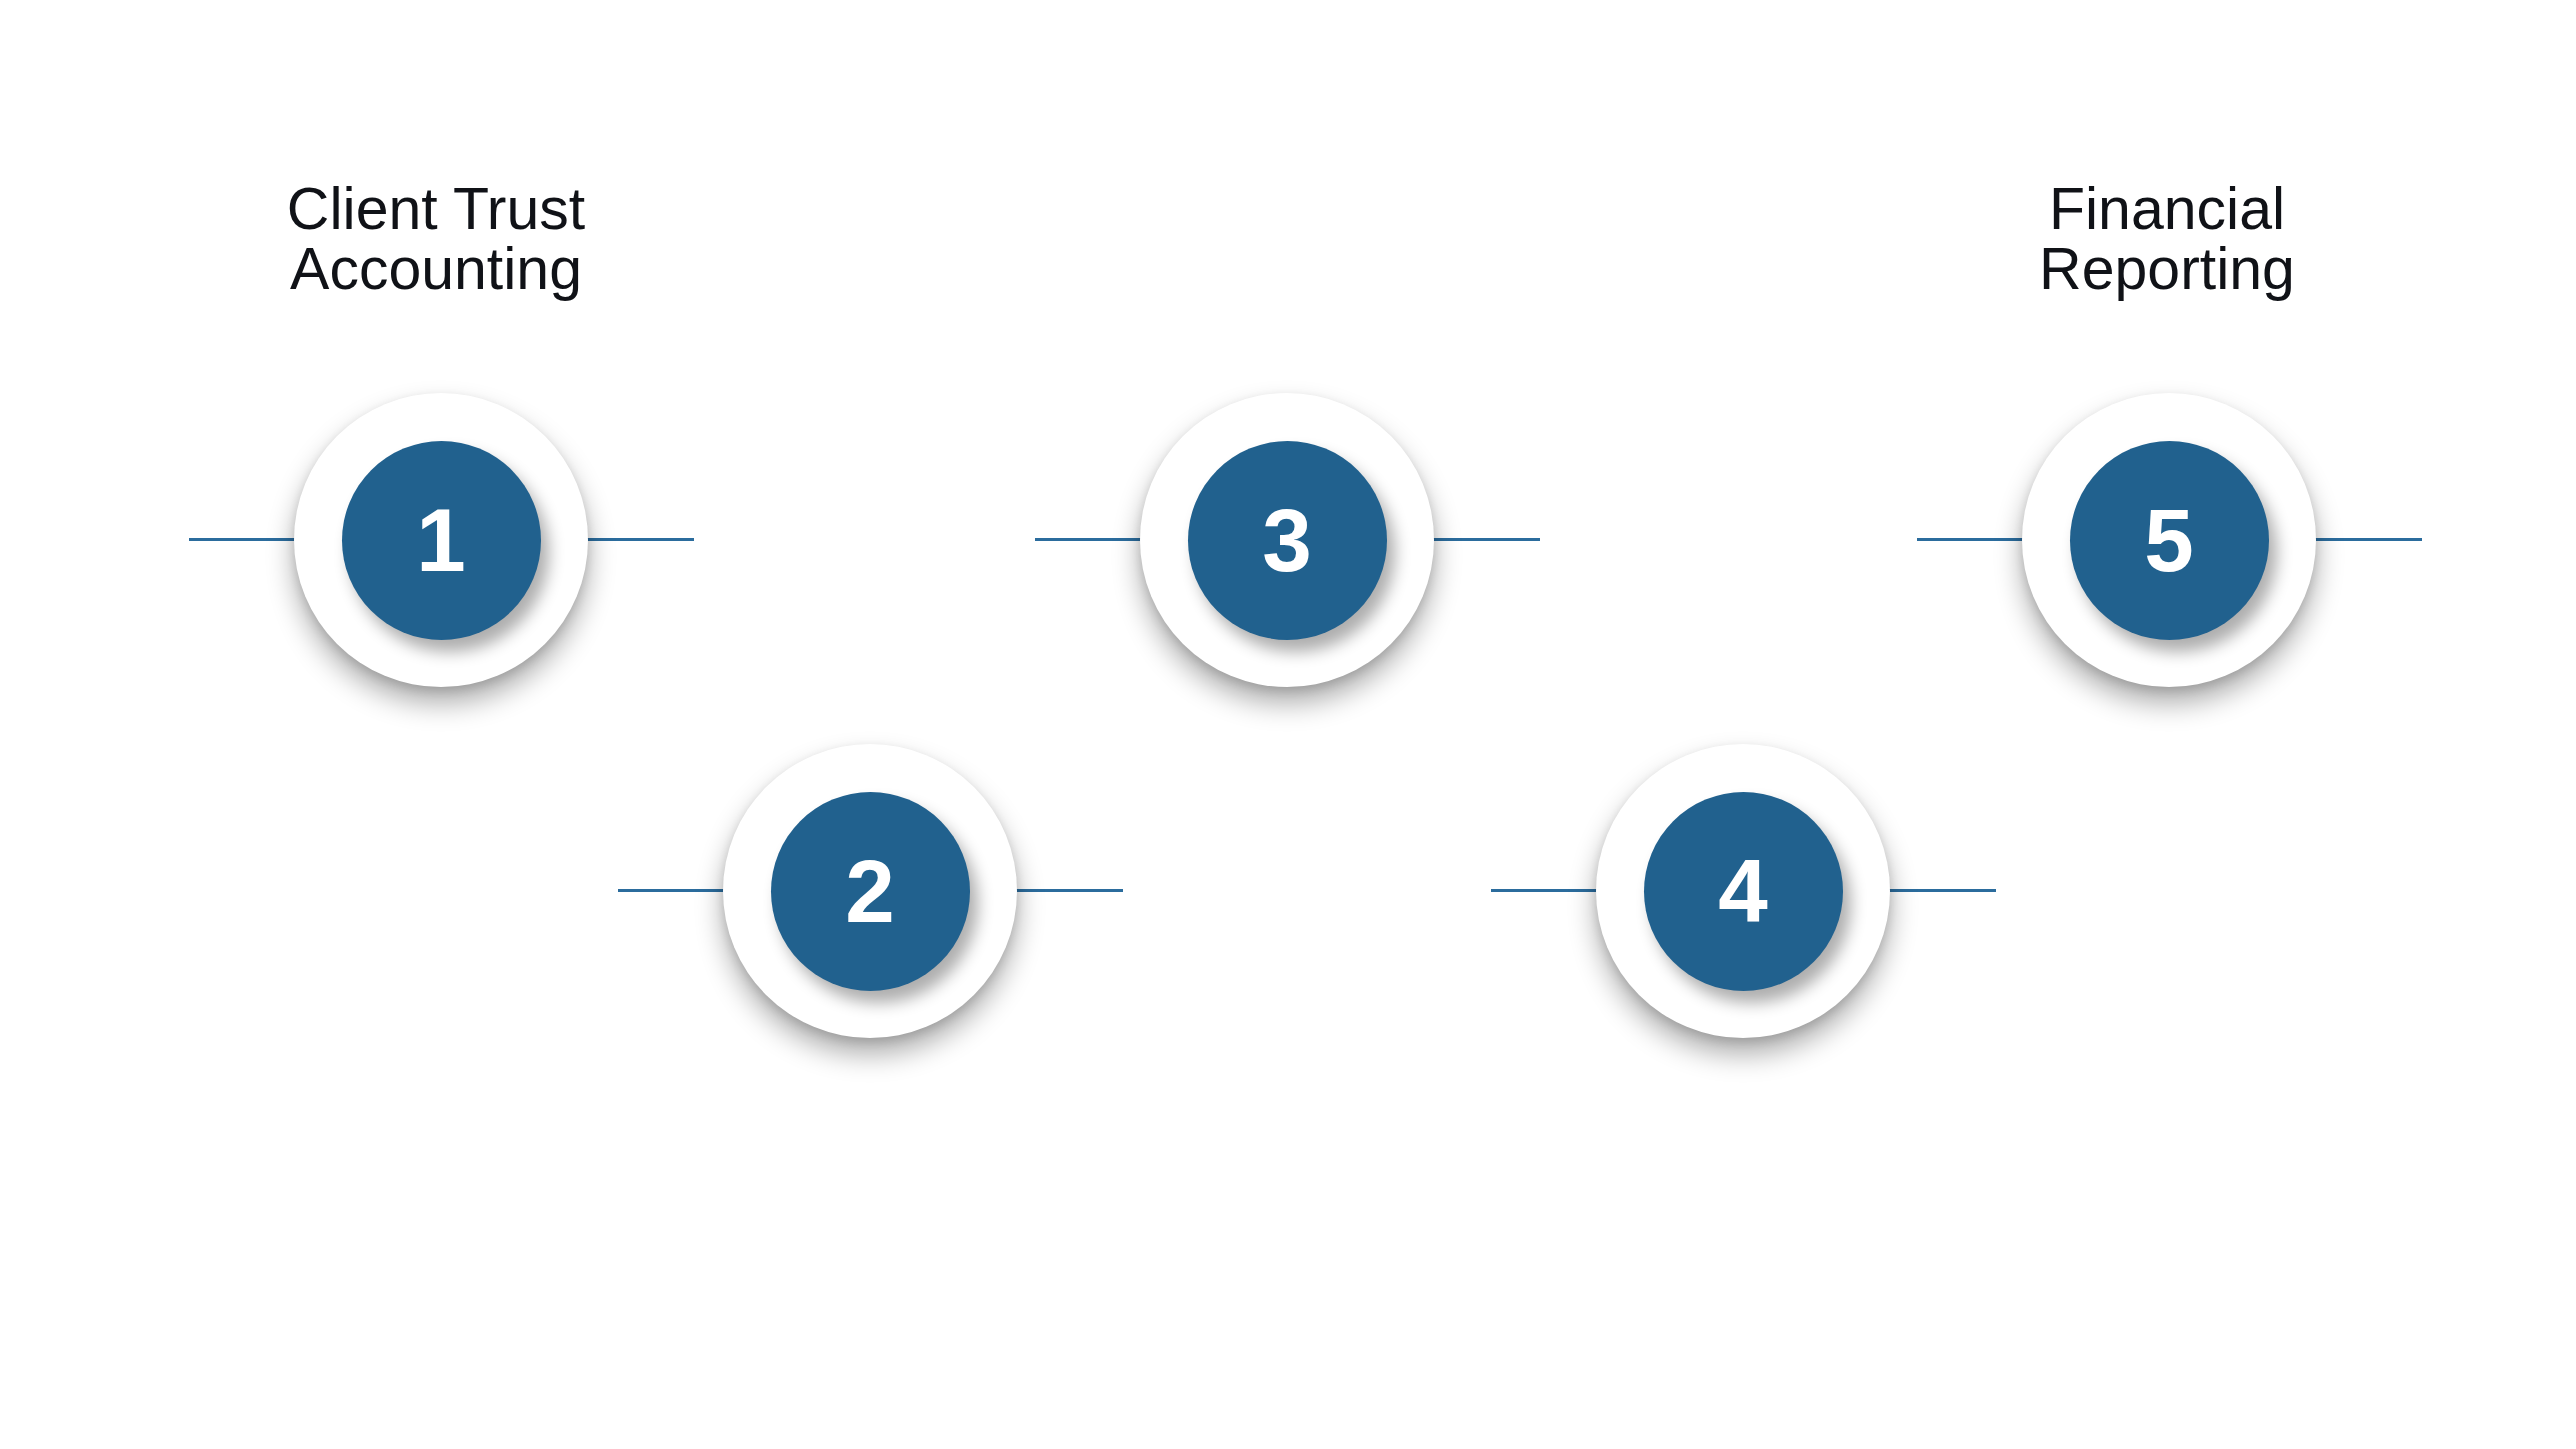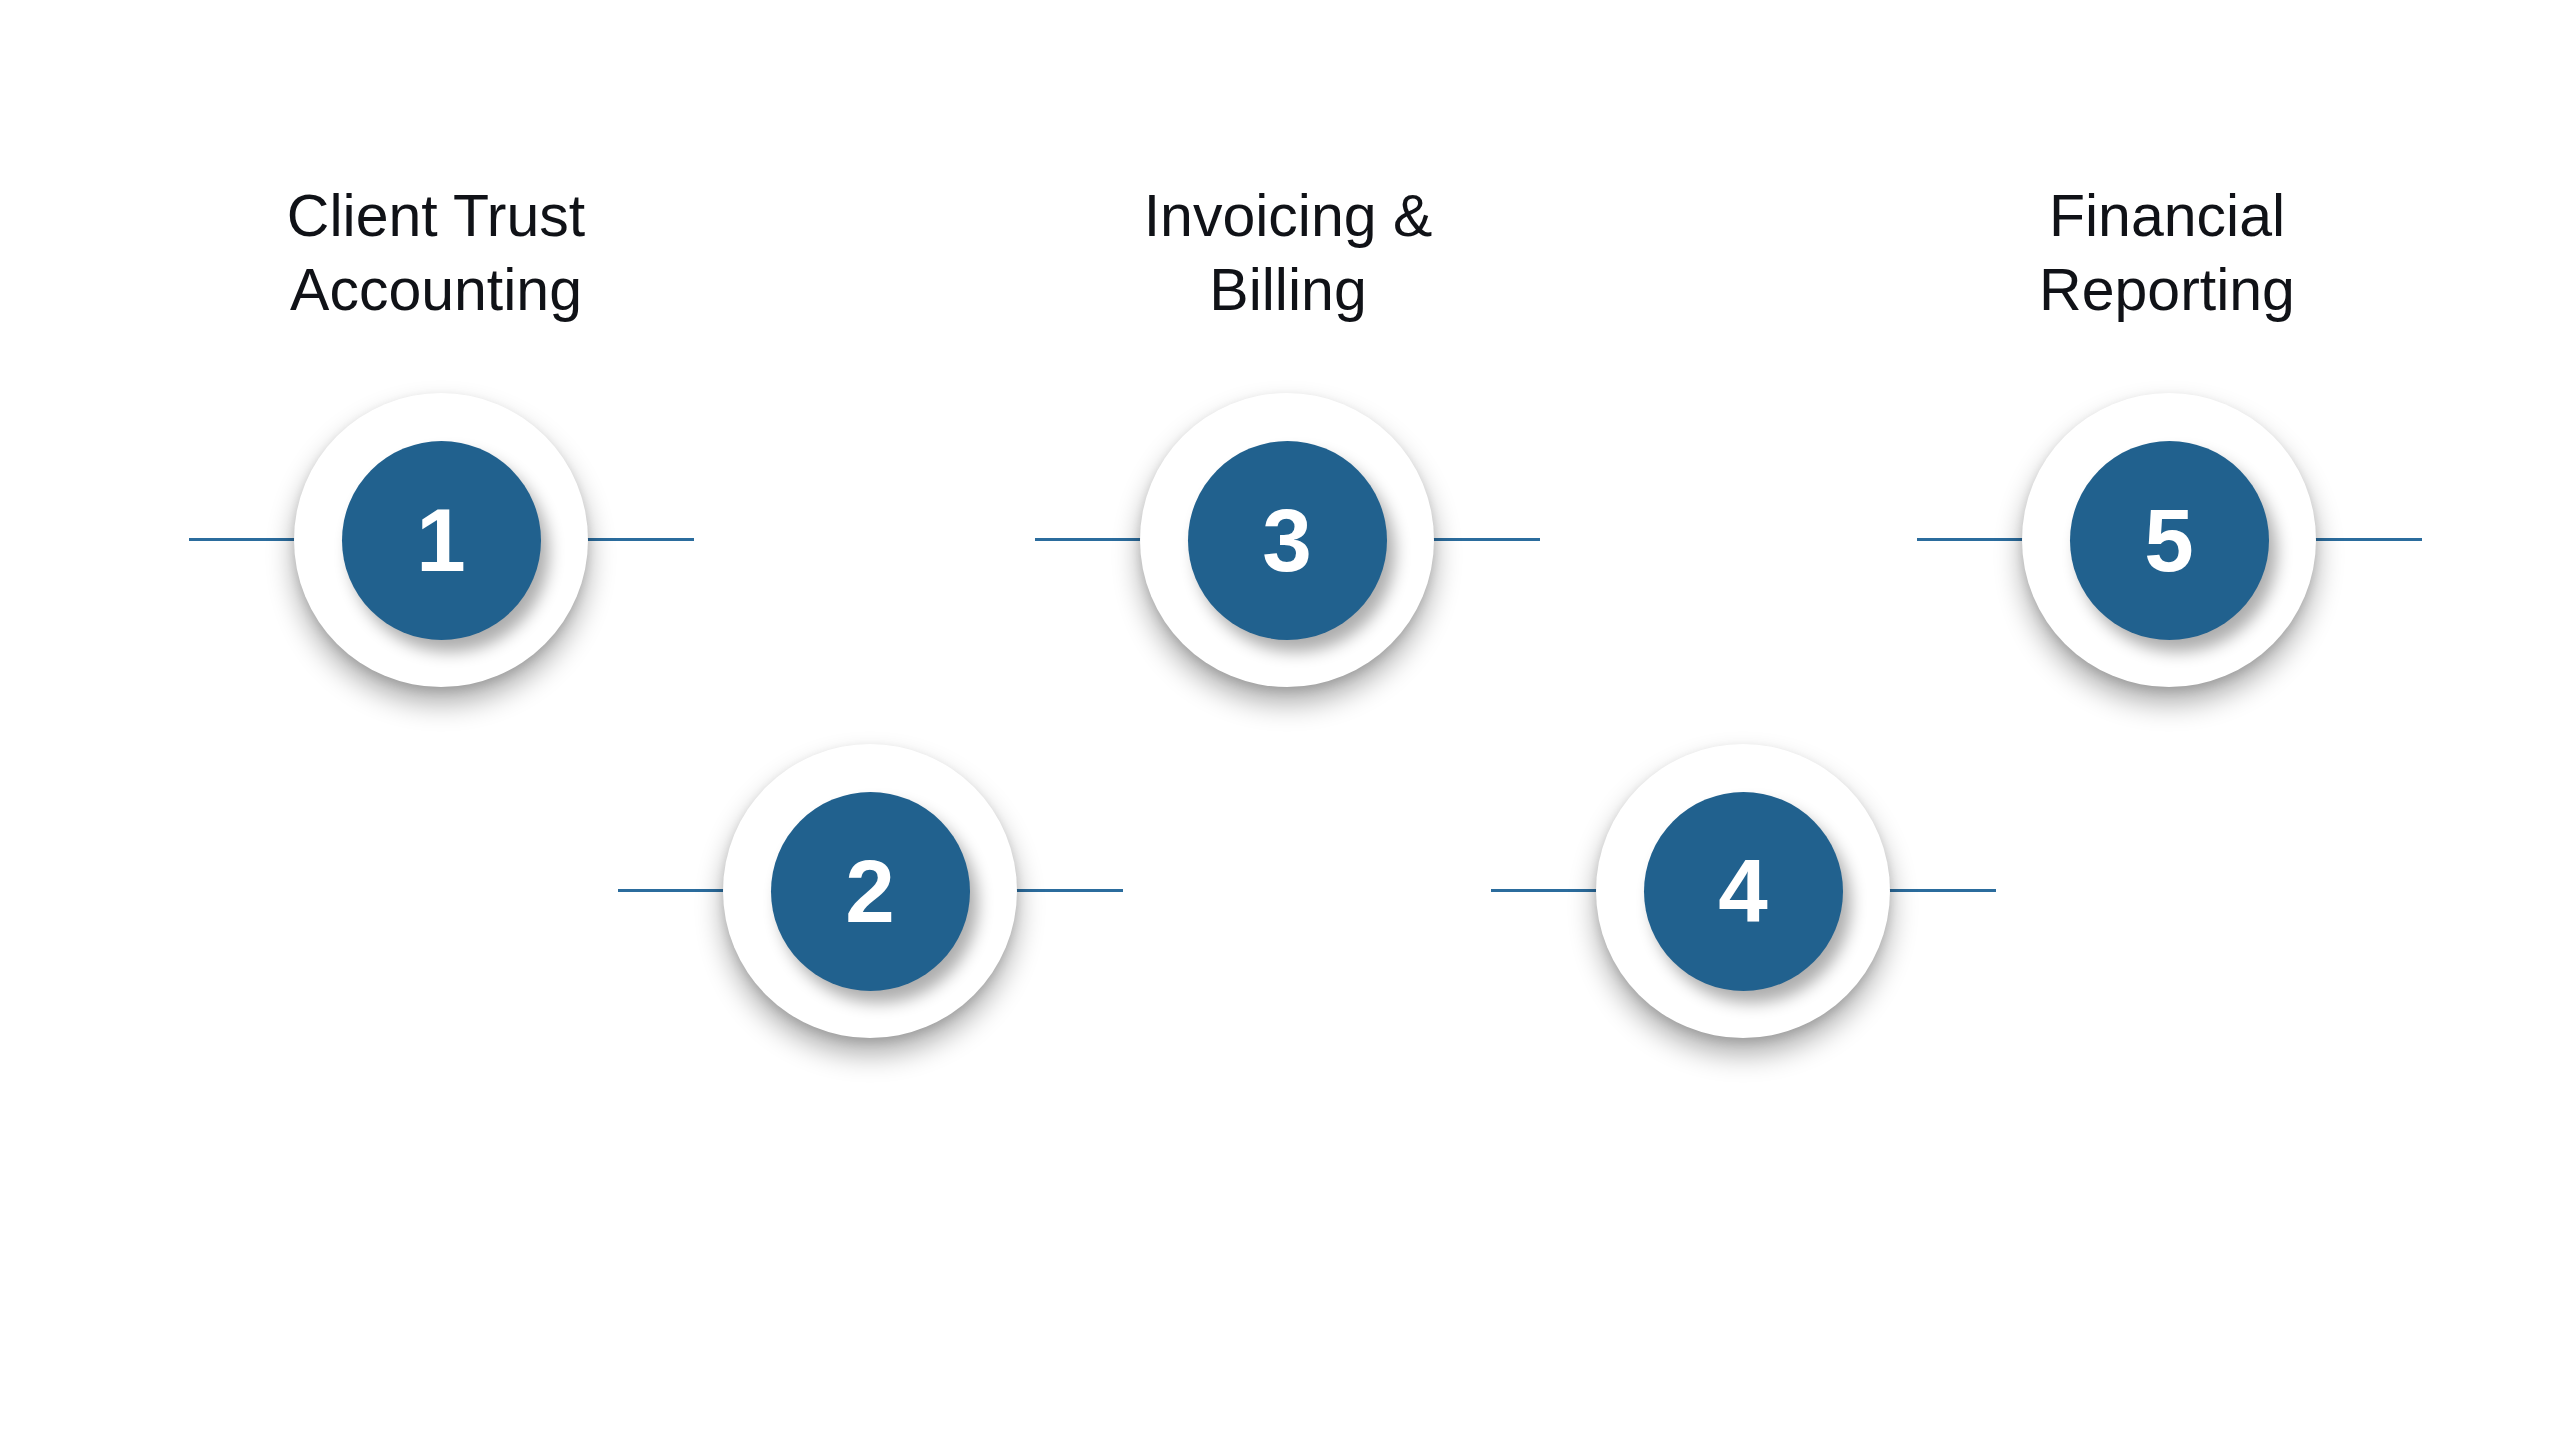--- a/index.html
+++ b/index.html
@@ -75,21 +75,21 @@
     letter-spacing: 0;
   }
 
   .label {
     position: absolute;
     width: 552px;
     left: calc(var(--lx) - var(--cx) - 24px);  
     top:  calc(var(--ly) - var(--cy) + 252px);
     text-align: center;
     font-size: 59px;
-    line-height: 74px;
+    line-height: 60px;
     font-weight: 500;
     color: var(--text-black, #101217);
     white-space: pre-line;
     z-index: 2;
   }
 
   
   .s1 { --cx: 441px;  --cy: 540px; --lx: 436px;  --ly: 179px;  }
   .s2 { --cx: 870px;  --cy: 891px; --lx: 905px;  --ly: 1114px; }
   .s3 { --cx: 1287px; --cy: 540px; --lx: 1288px; --ly: 179px;  }
@@ -121,22 +121,20 @@
     </div>
   </div>
 
   <div class="milestone s3">
     <div class="connector"></div>
     <div class="ring">
       <div class="disc">
         <span class="num">3</span>
       </div>
     </div>
-    <div class="label">Invoicing &amp;
-Billing</div>
   </div>
 
   <div class="milestone s4">
     <div class="connector"></div>
     <div class="ring">
       <div class="disc">
         <span class="num">4</span>
       </div>
     </div>
   </div>

